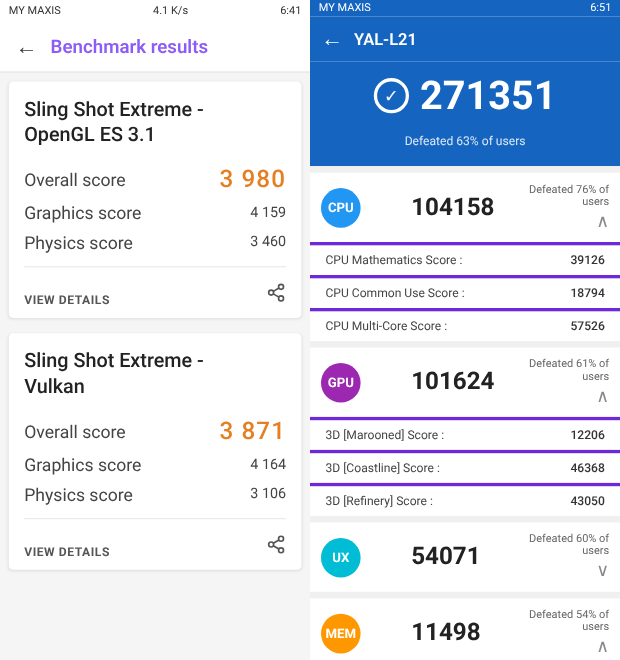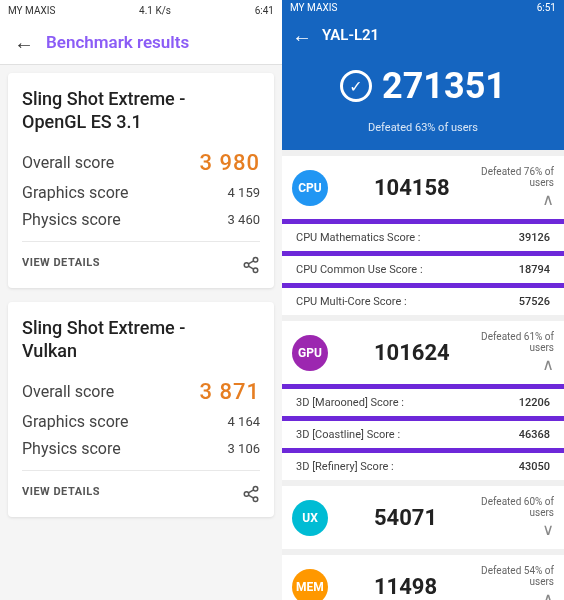--- a/index.html
+++ b/index.html
@@ -95,21 +95,21 @@
 
     .divider {
       height: 1px;
       background: #e8e8e8;
       margin: 8px 0;
     }
 
     .card-footer {
       display: flex;
       justify-content: space-between;
-      align-items: flex-start;
+      align-items: flex-end;
       padding-top: 6px;
     }
 
     .view-details {
       font-size: 11px;
       font-weight: 700;
       color: #555;
       letter-spacing: 0.5px;
     }
 
@@ -259,21 +259,21 @@
       font-size: 16px;
       color: #888;
       margin-top: 2px;
     }
 
     .sub-score-row {
       display: flex;
       justify-content: space-between;
       align-items: center;
       padding: 7px 14px;
-      border-top: 5px solid #6d28d9;
+      border-top: 3px solid #6d28d9;
     }
 
     .sub-score-label {
       font-size: 11px;
       color: #444;
     }
 
     .sub-score-value {
       font-size: 11px;
       color: #333;

